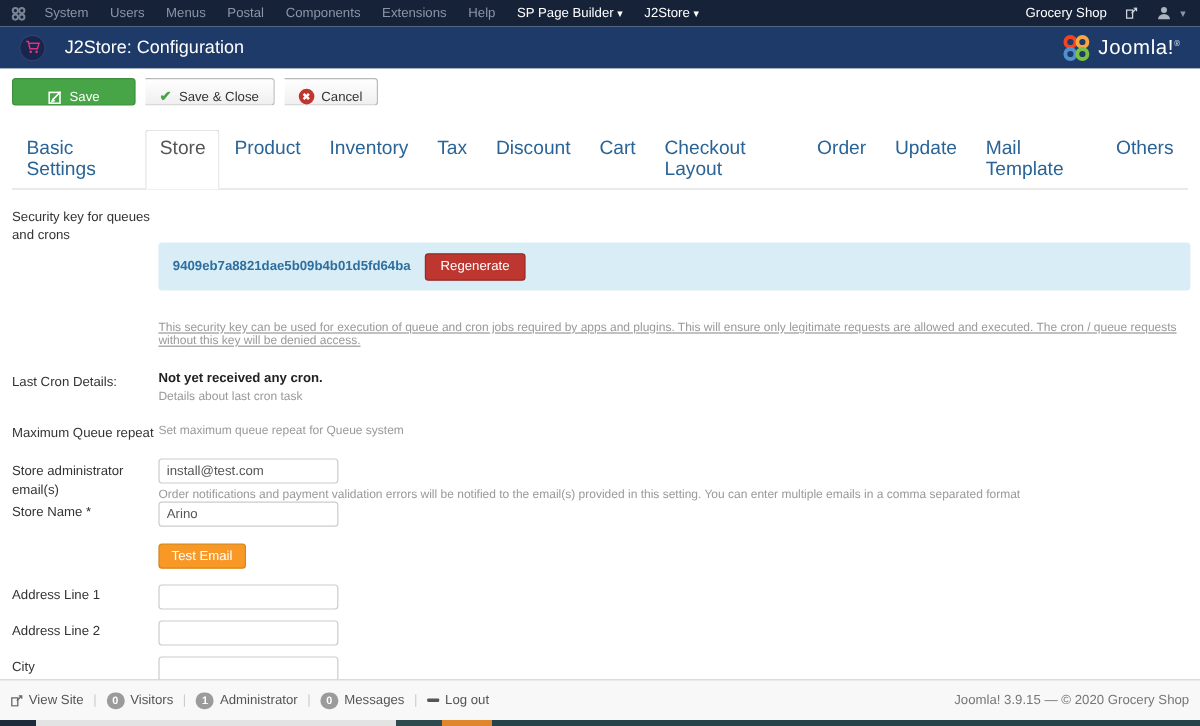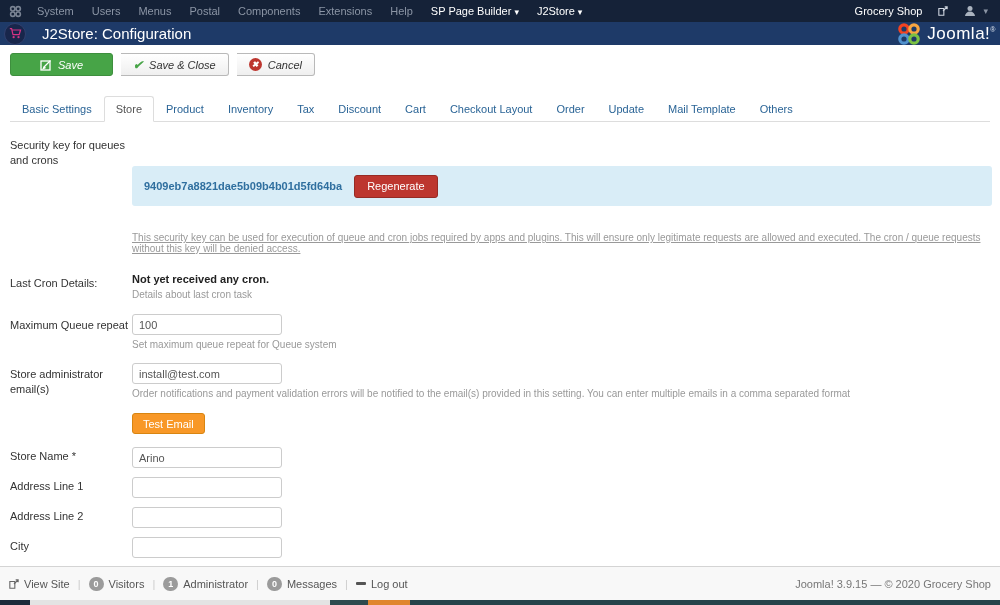--- a/index.html
+++ b/index.html
@@ -16,54 +16,54 @@
   .topbar .jicon { margin:0 6px 0 9px; display:flex; align-items:center; }
   .topbar .mitem { padding:0 9px; cursor:pointer; }
   .topbar .mitem.white { color:#fff;text-align:right; }
   .topbar .caret { font-size:9px; margin-left:3px; color:#fff; }
   .topbar .spacer { flex:1; }
   .topbar .site { color:#fff; display:flex; align-items:center; gap:16px; padding:0 10px; }
   .topbar .usr { display:flex; align-items:center; gap:4px; padding:0 12px 0 6px; }
   .topbar .usr .caret { color:#8b95a5; }
   
   .header {
-    height:23px; background:var(--header-bg,#1e3a68);
-    display:flex; align-items:center; padding:0 4px;
+    height:35px; background:var(--header-bg,#1e3a68);
+    display:flex; align-items:center; padding:0 16px;
   }
   .cartbadge {
     width:22px; height:22px; border-radius:50%; background:#18264b;
     border:1px solid #31406e; display:flex; align-items:center; justify-content:center;
   }
   .header .title { color:#fff; font-size:15px; margin-left:16px; font-weight:normal; }
   .header .spacer { flex:1; }
   .jlogo { display:flex; align-items:center; gap:6px; }
   .jlogo .wordmark { color:#fff; font-size:17px; letter-spacing:.5px; }
   .jlogo sup { font-size:7px; color:#dfe6ef; }
   
   .toolbar { padding:8px 10px; display:flex; align-items:center; }
   .btn {
-    display:inline-flex; align-items:center; gap:6px; height:23px;
+    display:inline-flex; align-items:flex-end; gap:6px; height:23px;
     font-size:11px; border-radius:3px; cursor:pointer; padding:0 12px;
-    border:1px solid #b9b9b9; background:linear-gradient(#ffffff,#efefef); color:#333;font-style:italic;
+    border:1px solid #b9b9b9; background:linear-gradient(#ffffff,#efefef); color:#333;
   }
   .btn-save {
     width:103px; justify-content:center;
     background:var(--save-green,#47a447); border-color:#3e8f3e; color:#fff;
   }
   .toolbar .grp { display:flex; margin-left:8px; }
   .toolbar .grp .btn { margin-left:0; }
   .toolbar .grp .btn:first-child { border-radius:3px 0 0 3px; }
   .toolbar .grp .btn:last-child { border-radius:0 3px 3px 0; border-left:0; }
   .chk { color:var(--save-green,#47a447); font-size:12px; font-weight:bold; }
   .cancel-circle {
     width:13px; height:13px; border-radius:50%; background:var(--danger-red,#bd362f);
     color:#fff; font-size:8px; line-height:13px; text-align:center; font-weight:bold;
   }
   
-  .tabs { margin:12px 10px 0; border-bottom:1px solid #ddd; display:flex; font-size:11px; }
+  .tabs { margin:12px 10px 0; border-bottom:1px solid #ddd; display:flex; font-size:16px; }
   .tab {
     padding:6px 11px; color:var(--link-blue,#2a6496); cursor:pointer;
     border:1px solid transparent; margin-bottom:-1px; border-radius:3px 3px 0 0;
   }
   .tab.active { background:#fff; border-color:#ddd; border-bottom-color:#fff; color:#555; }
   
   .form { padding:12px 10px 0; font-size:11px; }
   .row { display:grid; grid-template-columns:122px 1fr; margin-bottom:9px; }
   .row > label { padding-top:4px; line-height:1.4; color:#333; }
   .row.tight > label { padding-top:2px; }
@@ -244,43 +244,42 @@
     <label>Last Cron Details:</label>
     <div>
       <div class="cron-val">Not yet received any cron.</div>
       <div class="help">Details about last cron task</div>
     </div>
   </div>
 
   <div class="row" style="margin-bottom:13px">
     <label>Maximum Queue repeat</label>
     <div>
-      <input class="txt" type="text" value="100" style="">
       <div class="help">Set maximum queue repeat for Queue system</div>
     </div>
   </div>
 
   <div class="row" style="margin-bottom:0">
     <label>Store administrator email(s)</label>
     <div>
       <input class="txt" type="text" value="install@test.com" style="">
       <div class="help">Order notifications and payment validation errors will be notified to the email(s) provided in this setting. You can enter multiple emails in a comma separated format</div>
     </div>
+  </div>
+
+  <div class="row tight">
+    <label>Store Name *</label>
+    <div>
+        <input class="txt" type="text" value="Arino" style="">
+      </div>
   </div>
 
   <div class="row testrow">
     <span></span>
     <div><button class="btn-warning">Test Email</button></div>
-  </div>
-
-  <div class="row tight">
-    <label>Store Name *</label>
-    <div>
-        <input class="txt" type="text" value="Arino" style="">
-      </div>
   </div>
 
   <div class="row tight">
     <label>Address Line 1</label>
     <div>
         <input class="txt" type="text" value="" style="">
       </div>
   </div>
 
   <div class="row tight">

